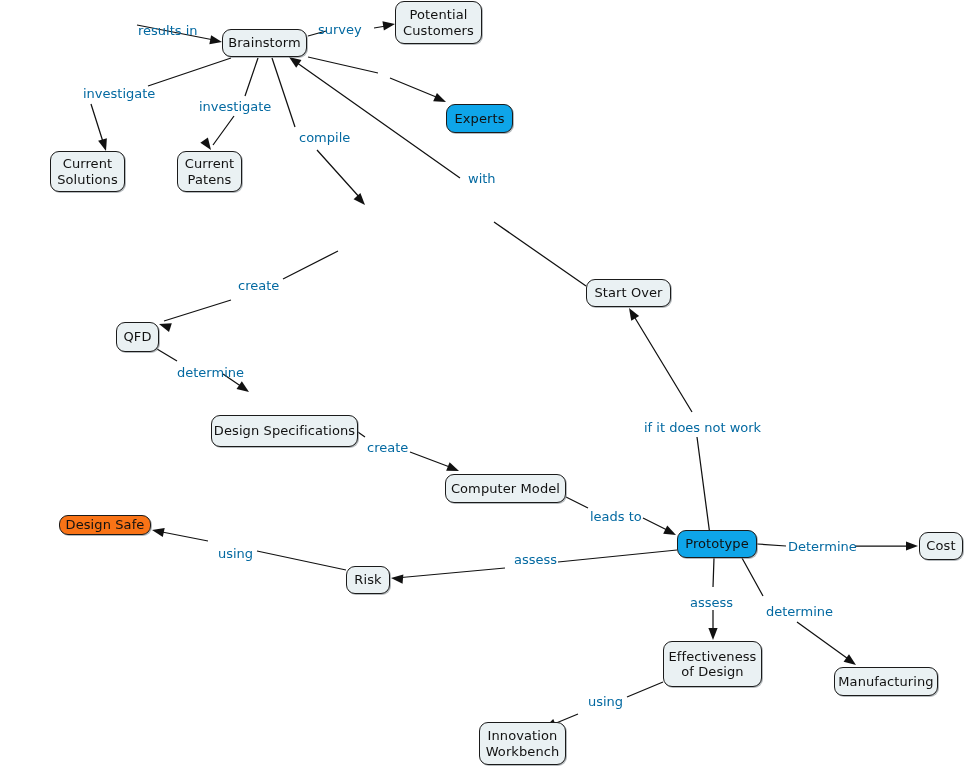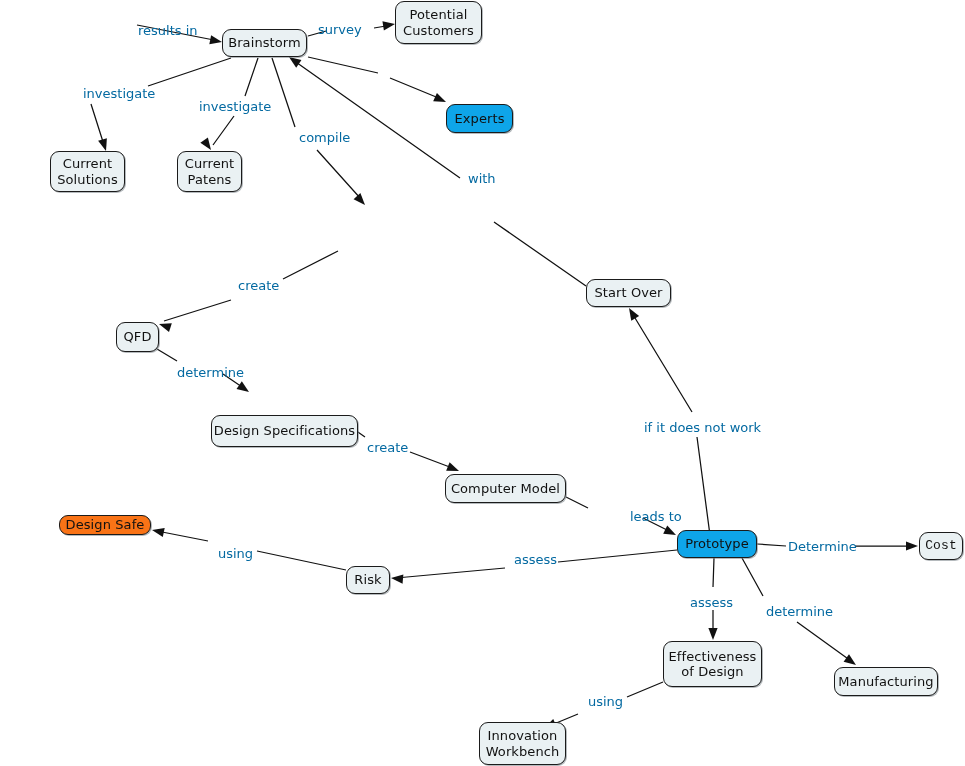--- a/index.html
+++ b/index.html
@@ -130,21 +130,21 @@
     </svg>
 <div class="edge-label" style="left: 138px; top: 23px;">results in</div>
     <div class="edge-label" style="left: 318px; top: 22px;">survey</div>
     <div class="edge-label" style="left: 83px; top: 86px;">investigate</div>
     <div class="edge-label" style="left: 199px; top: 99px;">investigate</div>
     <div class="edge-label" style="left: 299px; top: 130px;">compile</div>
     <div class="edge-label" style="left: 468px; top: 171px;">with</div>
     <div class="edge-label" style="left: 238px; top: 278px;">create</div>
     <div class="edge-label" style="left: 177px; top: 365px;">determine</div>
     <div class="edge-label" style="left: 367px; top: 440px;">create</div>
-    <div class="edge-label" style="left: 590px; top: 509px; margin-left: 40px;">leads to</div>
+    <div class="edge-label" style="left: 590px; top: 509px;">leads to</div>
     <div class="edge-label" style="left: 644px; top: 420px;">if it does not work</div>
     <div class="edge-label" style="left: 788px; top: 539px;">Determine</div>
     <div class="edge-label" style="left: 514px; top: 552px;">assess</div>
     <div class="edge-label" style="left: 218px; top: 546px;">using</div>
     <div class="edge-label" style="left: 690px; top: 595px;">assess</div>
     <div class="edge-label" style="left: 766px; top: 604px;">determine</div>
     <div class="edge-label" style="left: 588px; top: 694px;">using</div>
     <div class="node" style="left: 222px; top: 29px; width: 85px; height: 28px; background: rgb(234, 241, 243); border-color: rgb(27, 27, 27);">Brainstorm</div>
     <div class="node" style="left: 395px; top: 1px; width: 87px; height: 43px; background: rgb(234, 241, 243); border-color: rgb(27, 27, 27);">Potential
 Customers</div>
@@ -152,20 +152,20 @@
     <div class="node" style="left: 50px; top: 151px; width: 75px; height: 41px; background: rgb(234, 241, 243); border-color: rgb(27, 27, 27);">Current
 Solutions</div>
     <div class="node" style="left: 177px; top: 151px; width: 65px; height: 41px; background: rgb(234, 241, 243); border-color: rgb(27, 27, 27);">Current
 Patens</div>
     <div class="node" style="left: 586px; top: 279px; width: 85px; height: 28px; background: rgb(234, 241, 243); border-color: rgb(27, 27, 27);">Start Over</div>
     <div class="node" style="left: 116px; top: 322px; width: 43px; height: 30px; background: rgb(234, 241, 243); border-color: rgb(27, 27, 27);">QFD</div>
     <div class="node" style="left: 211px; top: 395px; width: 147px; height: 32px; background: rgb(234, 241, 243); border-color: rgb(27, 27, 27); margin-top: 20px;">Design Specifications</div>
     <div class="node" style="left: 445px; top: 474px; width: 121px; height: 29px; background: rgb(234, 241, 243); border-color: rgb(27, 27, 27);">Computer Model</div>
     <div class="node" style="left: 59px; top: 515px; width: 92px; height: 20px; background: #f97316; border-color: rgb(27, 27, 27);">Design Safe</div>
     <div class="node" style="left: 677px; top: 530px; width: 80px; height: 28px; background: #0ea5e9; border-color: rgb(27, 27, 27);">Prototype</div>
-    <div class="node" style="left: 919px; top: 532px; width: 44px; height: 28px; background: rgb(234, 241, 243); border-color: rgb(27, 27, 27); font-family: Liberation Mono, monospace;">Cost</div>
+    <div class="node" style="left: 919px; top: 532px; width: 44px; height: 28px; background: rgb(234, 241, 243); border-color: rgb(27, 27, 27);">Cost</div>
     <div class="node" style="left: 346px; top: 566px; width: 44px; height: 28px; background: rgb(234, 241, 243); border-color: rgb(27, 27, 27);">Risk</div>
     <div class="node" style="left: 663px; top: 641px; width: 99px; height: 46px; background: rgb(234, 241, 243); border-color: rgb(27, 27, 27);">Effectiveness
 of Design</div>
     <div class="node" style="left: 834px; top: 667px; width: 104px; height: 29px; background: rgb(234, 241, 243); border-color: rgb(27, 27, 27);">Manufacturing</div>
     <div class="node" style="left: 459px; top: 722px; width: 87px; height: 43px; background: rgb(234, 241, 243); border-color: rgb(27, 27, 27); margin-left: 20px;">Innovation
 Workbench</div>
   </div>
 
 </body></html>

